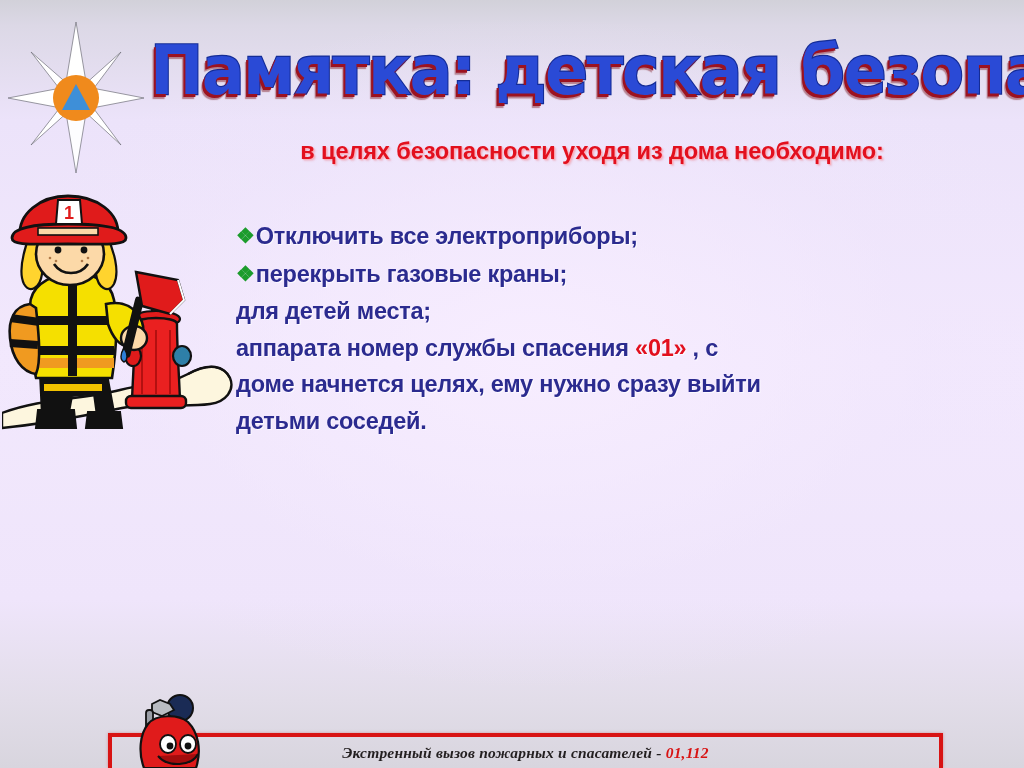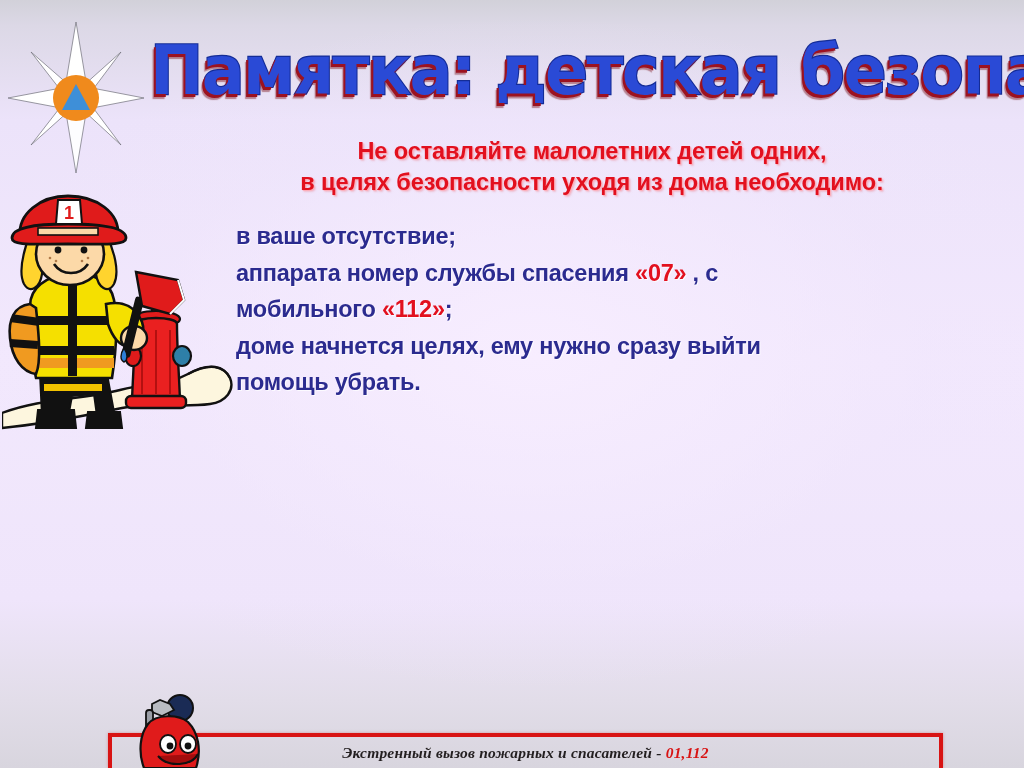--- a/index.html
+++ b/index.html
@@ -274,30 +274,30 @@
     </g>
 
     <path d="M122,160 C118,166 118,172 122,174 C126,172 126,166 122,160 Z" fill="#2e7fd8" stroke="#111" stroke-width="1.4"></path>
   </svg>
 
   <div id="title-wrap">
     <span id="title-text">Памятка: детская безопасность</span>
   </div>
 
   <div id="subtitle">
-    <span class="sub-line">Не оставляйте малолетних детей одних,</span>
     <span class="sub-line">в целях безопасности уходя из дома необходимо:</span>
   </div>
 
   <div id="body-list">
-      <span class="para"><span>в ваше отсутствие;</span></span>
-      <span class="para"><span>аппарата номер службы спасения </span><span class="red">«07»</span><span> , с</span></span>
-      <span class="para"><span>мобильного </span><span class="red">«112»</span><span>;</span></span>
+      <span class="para"><span class="bullet">❖</span><span>Отключить все электроприборы;</span></span>
+      <span class="para"><span class="bullet">❖</span><span>перекрыть газовые краны;</span></span>
+      <span class="para"><span>для детей места;</span></span>
+      <span class="para"><span>аппарата номер службы спасения </span><span class="red">«01»</span><span> , с</span></span>
       <span class="para"><span>доме начнется целях, ему нужно сразу выйти</span></span>
-      <span class="para"><span>помощь убрать.</span></span>
+      <span class="para"><span>детьми соседей.</span></span>
     </div>
 
   <div id="bottom-box"></div>
   <div id="bottom-text">
     <span>Экстренный вызов пожарных и спасателей - </span><span class="red">01,112</span>
   </div>
 
   <svg id="extinguisher" viewBox="0 0 86 74">
     <ellipse cx="58" cy="14" rx="13" ry="13" fill="#1a2b55" stroke="#111" stroke-width="2"></ellipse>
     <path d="M30,10 L38,6 L48,10 L52,16 L40,22 L30,18 Z" fill="#b9bcc2" stroke="#111" stroke-width="1.8"></path>

